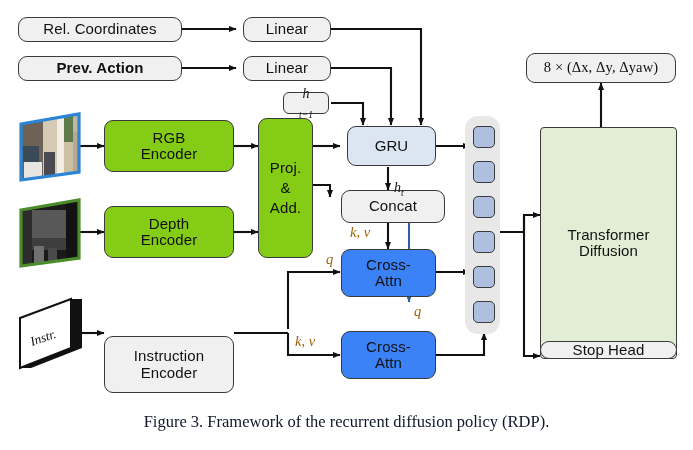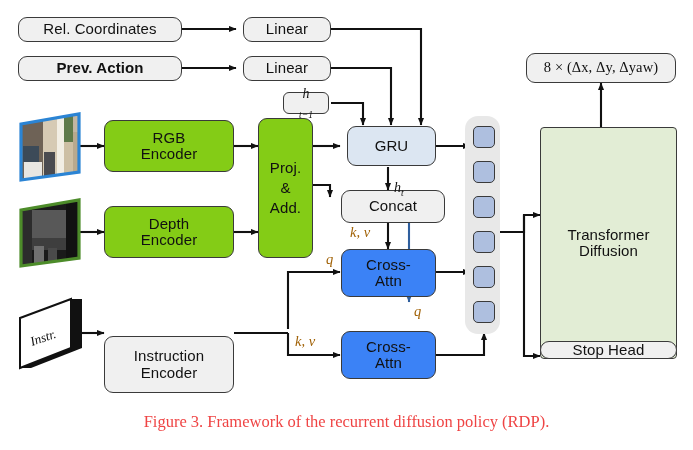--- a/index.html
+++ b/index.html
@@ -28,21 +28,21 @@
       font-style:italic;font-size:14.5px;color:#a16207;white-space:nowrap;}
 
   
   #tokenstrip{position:absolute;background:#e8e8e8;border-radius:13px;}
   .token{position:absolute;background:#aebfdf;border:1.6px solid #3a3a3a;
          border-radius:5px;}
 
   
   .thumb{position:absolute;}
   .caption{position:absolute;width:693px;left:0;text-align:center;
-           font-family:"Liberation Serif",serif;font-size:16.5px;color:#ef4444;}
+           font-family:"Liberation Serif",serif;font-size:16.5px;color:#0f172a;}
 
   svg.wires{position:absolute;left:0;top:0;width:693px;height:450px;
             pointer-events:none;}
 </style>
 </head>
 <body>
 
 <div id="fig">
 
   <svg class="wires" viewBox="0 0 693 450">

